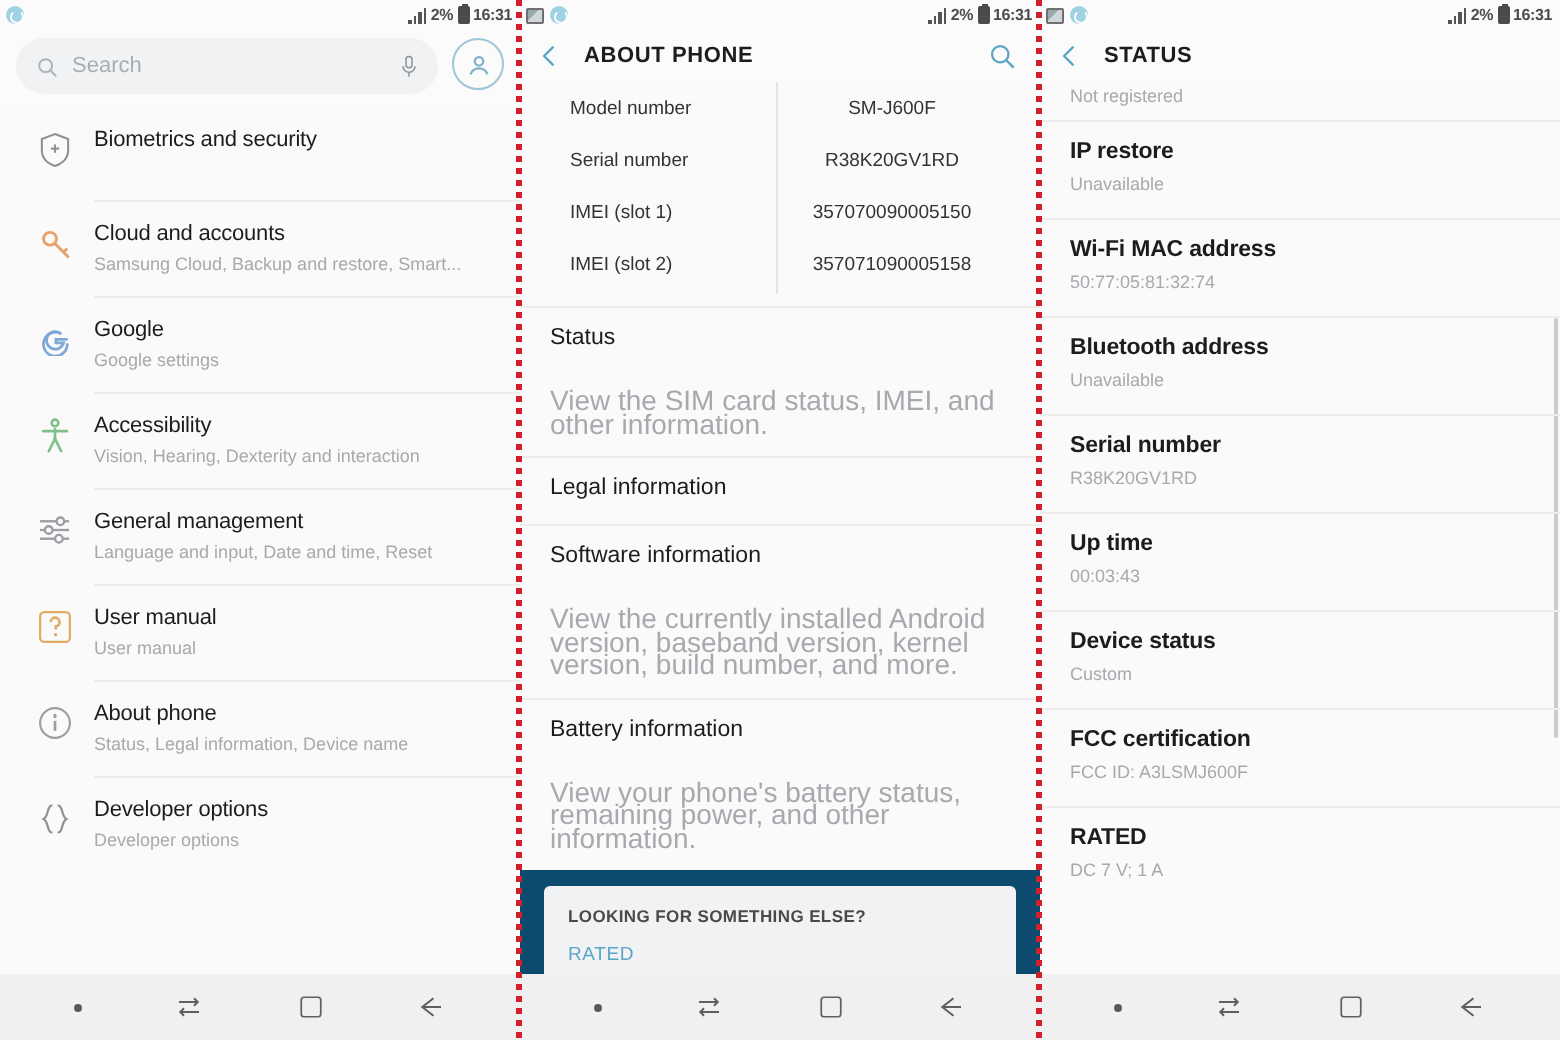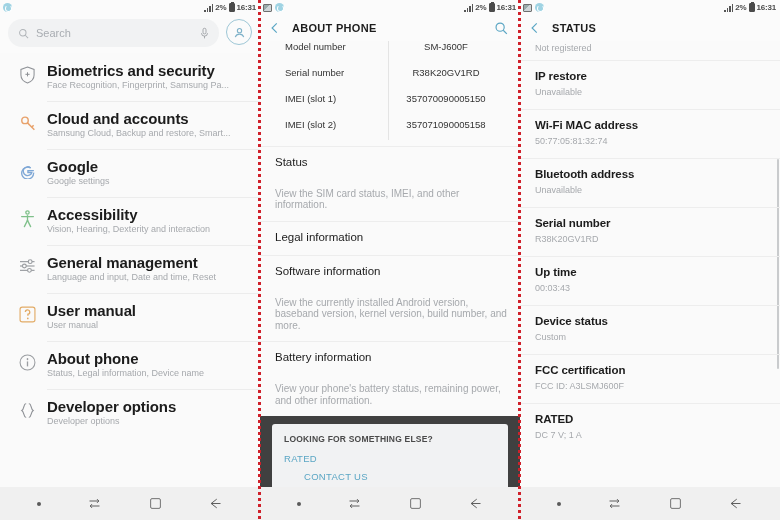--- a/index.html
+++ b/index.html
@@ -79,57 +79,57 @@
   }
   .srow + .srow::before {
     content: ""; position: absolute; left: 47px; right: 0; top: 0;
     height: 1px; background: #ececec;
   }
   .srow .sicon {
     width: 39px; flex: 0 0 39px; display: flex; align-items: center;
     justify-content: center; padding-top: 4px;
   }
   .srow .stext { flex: 1; min-width: 0; padding-top: 1px; }
-  .srow .stitle { font-size: 15px; color: #1c1c1c; line-height: 15px; letter-spacing: -0.1px; font-weight: bold; }
+  .srow .stitle { font-size: 11px; color: #1c1c1c; line-height: 15px; letter-spacing: -0.1px; }
   .srow .ssub {
     font-size: 9px; color: #a6a9ad; line-height: 13px; margin-top: 1px;
     white-space: nowrap; overflow: hidden; text-overflow: ellipsis;
   }
 
   
   .appbar {
     height: 26px; display: flex; align-items: center; gap: 10px;
     padding: 0 12px 0 8px; background: #fbfbfb; flex: 0 0 auto;
   }
   .appbar .title {
     font-size: 11px; font-weight: bold; color: #1d1d1d; letter-spacing: 0.3px; flex: 1;
   }
   .back-chevron { width: 14px; height: 14px; display: block; }
 
   
-  .p2body { flex: 1; overflow: hidden; background: #404040; display: flex; flex-direction: column; justify-content: center; }
+  .p2body { flex: 1; overflow: hidden; background: #0c4a6e; display: flex; flex-direction: column; }
   .cutoff { height: 8px; background: #fafafa; position: relative; overflow: hidden; }
   .cutoff::after {
     content: ""; position: absolute; left: 128px; top: -2px; width: 1px; height: 10px; background: #e2e2e2;
   }
   .cutoff .ghost {
     position: absolute; left: 25px; top: -7px; font-size: 10px; color: #c9c9c9;
   }
   .infotable { padding: 0 8px 8px 8px; position: relative; background: #fafafa; }
   .irow { display: flex; align-items: center; height: 26px; position: relative; }
   .ikey { width: 118px; flex: 0 0 118px; font-size: 9.5px; color: #333; padding-left: 17px; }
   .ival { flex: 1; font-size: 9.5px; color: #333; text-align: center; padding-right: 6px; }
   .vline { position: absolute; left: 128px; top: -8px; bottom: 6px; width: 1px; background: #e4e4e4; }
 
   .mrow { padding: 9px 12px 10px 15px; position: relative; background: #fafafa; }
   .mrow::before {
     content: ""; position: absolute; left: 0; right: 0; top: 0; height: 1px; background: #ededed;
   }
   .mtitle { font-size: 11.5px; color: #1c1c1c; line-height: 15px; }
-  .msub { font-size: 10px; color: #a6a9ad; line-height: 11.5px; margin-top: 18px; }
+  .msub { font-size: 14px; color: #a6a9ad; line-height: 11.5px; margin-top: 18px; }
 
   .lookcard {
     margin: 8px 12px 0 12px; background: #f1f2f3; border-radius: 3px;
     padding: 10px 12px 12px 12px;
   }
   .lookcard .lhead {
     font-size: 8.5px; font-weight: bold; color: #4a4a4a; letter-spacing: 0.2px; margin-bottom: 9px;
   }
   .lookcard .llink {
     font-size: 9.5px; color: #5ba6c4; letter-spacing: 0.3px; margin-bottom: 7px; display: block;
@@ -206,21 +206,20 @@
       <div class="srow">
         <div class="sicon">
           <svg width="17" height="18" viewBox="0 0 24 26" fill="none" stroke="#8e9196" stroke-width="1.5">
             <path d="M12 1.5 21.5 5v8c0 6-4.4 9.8-9.5 11.5C6.9 22.8 2.5 19 2.5 13V5z"></path>
             <line x1="12" y1="9" x2="12" y2="15"></line>
               <line x1="9" y1="12" x2="15" y2="12"></line>
           </svg>
         </div>
         <div class="stext">
           <div class="stitle">Biometrics and security</div>
-          <div class="ssub">Face Recognition, Fingerprint, Samsung Pa...</div>
         </div>
       </div>
 
       <div class="srow">
         <div class="sicon">
           <svg width="18" height="18" viewBox="0 0 24 24" fill="none" stroke="#e8a16a" stroke-width="1.9">
             <circle cx="8" cy="8.5" r="4.3"></circle>
               <line x1="11" y1="11.5" x2="20.5" y2="21"></line>
             <line x1="17" y1="17.5" x2="19.5" y2="15"></line>
           </svg>

